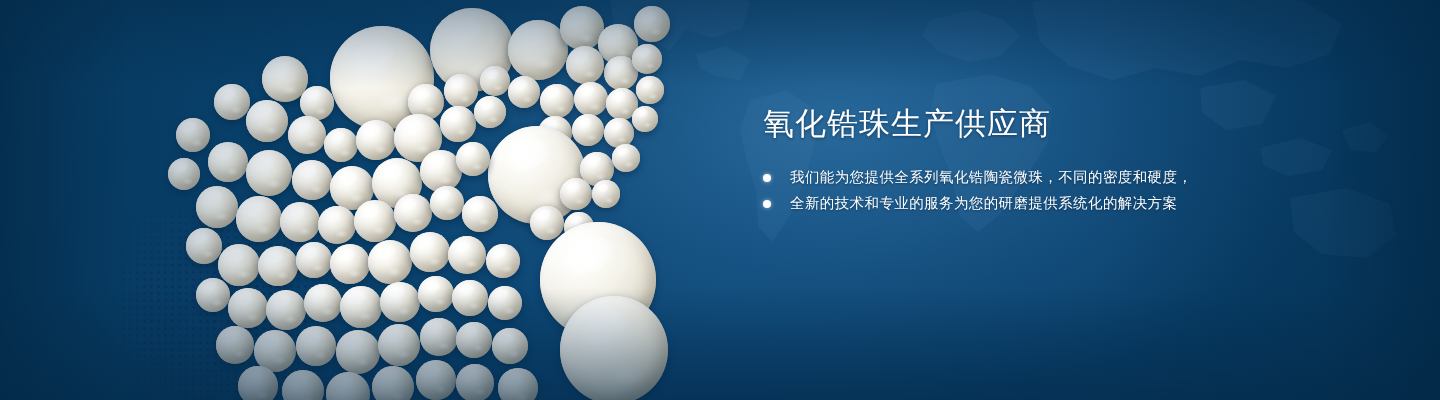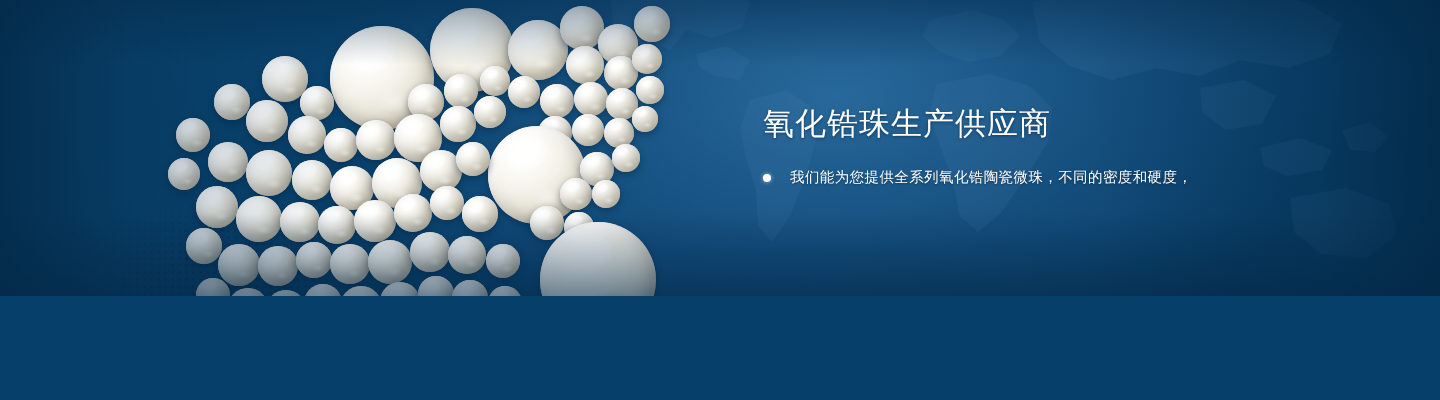--- a/index.html
+++ b/index.html
@@ -3,21 +3,21 @@
 <meta charset="utf-8">
 <style>
   html, body {
     margin: 0;
     padding: 0;
     background: #073f6b;
   }
   #banner {
     position: relative;
     width: 1440px;
-    height: 296px;
+    height: 400px;
     overflow: hidden;
     font-family: "Liberation Sans", "DejaVu Sans", sans-serif;
     background: #073f6b;
   }
 
   
   .bg-base {
     position: absolute;
     inset: 0;
     background:
@@ -287,18 +287,22 @@
   <div class="copy">
     <h1 class="headline">氧化锆珠生产供应商</h1>
 
     <ul class="bullets">
 
       <li class="bullet">
         <span class="dot"></span>
         <span class="bullet-line">我们能为您提供全系列氧化锆陶瓷微珠，不同的密度和硬度，</span>
       </li>
 
+      <li class="bullet">
+        <span class="dot"></span>
+        <span class="bullet-line">全新的技术和专业的服务为您的研磨提供系统化的解决方案</span>
+      </li>
 
 
     </ul>
   </div>
 
 </div>
 
 </body></html>

